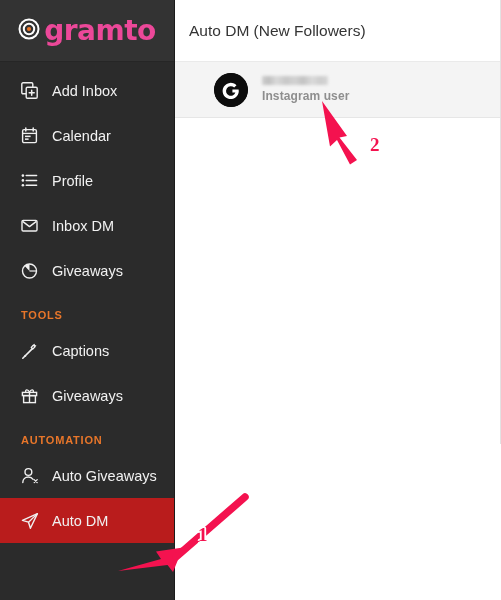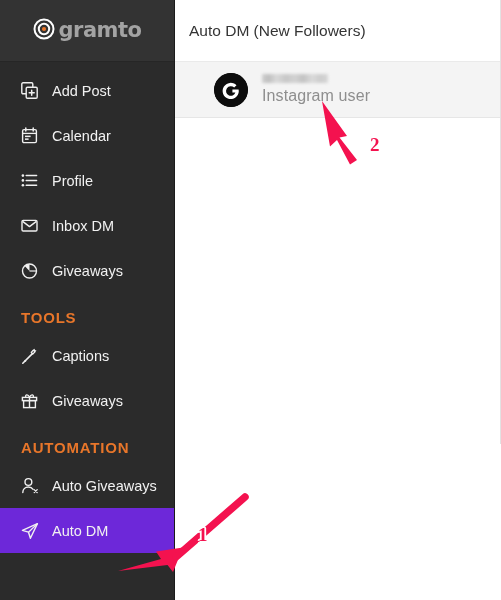--- a/index.html
+++ b/index.html
@@ -32,55 +32,55 @@
     height: 62px;
     background: #333333;
     display: flex;
     align-items: center;
     justify-content: center;
     gap: 4px;
     border-bottom: 1px solid #262626;
   }
   .brand-mark { display: block; }
   .brand-text {
-    color: #a3a3a3;
-    font-size: 21px;
+    color: #ec4899;
+    font-size: 28px;
     font-weight: bold;
     letter-spacing: -0.5px;
     line-height: 1;
     font-family: "DejaVu Sans", sans-serif;
   }
 
   .nav { padding-top: 6px; }
   .nav-item {
     display: flex;
     align-items: center;
     height: 45px;
     padding-left: 21px;
     cursor: pointer;
     color: #f2f2f2;
   }
-  .nav-item.active { background: #6d28d9; }
+  .nav-item.active { background: #b91c1c; }
   .nav-icon {
     width: 20px;
     height: 20px;
     flex: 0 0 20px;
     display: flex;
     align-items: center;
     justify-content: flex-start;
   }
   .nav-label {
     margin-left: 11px;
     font-size: 14.5px;
     color: #f1f1f1;
     white-space: nowrap;
   }
   .nav-section {
     color: #e8762a;
-    font-size: 15px;
+    font-size: 11px;
     font-weight: bold;
     letter-spacing: 0.8px;
     padding: 16px 0 7px 21px;
   }
 
   
   .main {
     flex: 1 1 auto;
     height: 444px;
     background: #ffffff;
@@ -131,23 +131,24 @@
     width: 66px;
     height: 9px;
     border-radius: 1px;
     background:
       linear-gradient(90deg,
         #cfcfcf 0%, #bfbfbf 10%, #d9d9d9 22%, #c7c7c7 36%,
         #d2d2d2 50%, #c2c2c2 62%, #dadada 76%, #cdcdcd 88%, #d6d6d6 100%);
     filter: blur(1.6px);
   }
   .user-sub {
-    font-size: 16px;
+    font-size: 12px;
     color: #8e8e8e;
     letter-spacing: 0.1px;
+    font-weight: bold;
   }
 
   
   .overlay {
     position: absolute;
     left: 0; top: 0;
     width: 501px; height: 600px;
     pointer-events: none;
   }
   .anno-num {
@@ -186,21 +187,21 @@
     <nav class="nav">
 
       <div class="nav-item">
         <span class="nav-icon">
           <svg width="17" height="17" viewBox="0 0 17 17">
             <rect x="0.8" y="0.8" width="11" height="11" rx="1.2" fill="none" stroke="#f0f0f0" stroke-width="1.4"></rect>
             <rect x="5.2" y="5.2" width="11" height="11" rx="1.2" fill="#2b2b2b" stroke="#f0f0f0" stroke-width="1.4"></rect>
             <path d="M10.7 8.2v5 M8.2 10.7h5" stroke="#f0f0f0" stroke-width="1.5" stroke-linecap="round"></path>
           </svg>
         </span>
-        <span class="nav-label">Add Post</span>
+        <span class="nav-label">Add Inbox</span>
       </div>
 
       <div class="nav-item">
         <span class="nav-icon">
           <svg width="17" height="17" viewBox="0 0 17 17">
             <rect x="1.6" y="2.6" width="13.8" height="13" rx="1.4" fill="none" stroke="#f0f0f0" stroke-width="1.4"></rect>
             <path d="M4.8 1v3 M12.2 1v3" stroke="#f0f0f0" stroke-width="1.5" stroke-linecap="round"></path>
             <path d="M1.6 6.4h13.8" stroke="#f0f0f0" stroke-width="1.3"></path>
             <rect x="4" y="8.6" width="5.6" height="1.5" fill="#f0f0f0"></rect>
             <rect x="4" y="11.4" width="3.6" height="1.5" fill="#f0f0f0"></rect>

